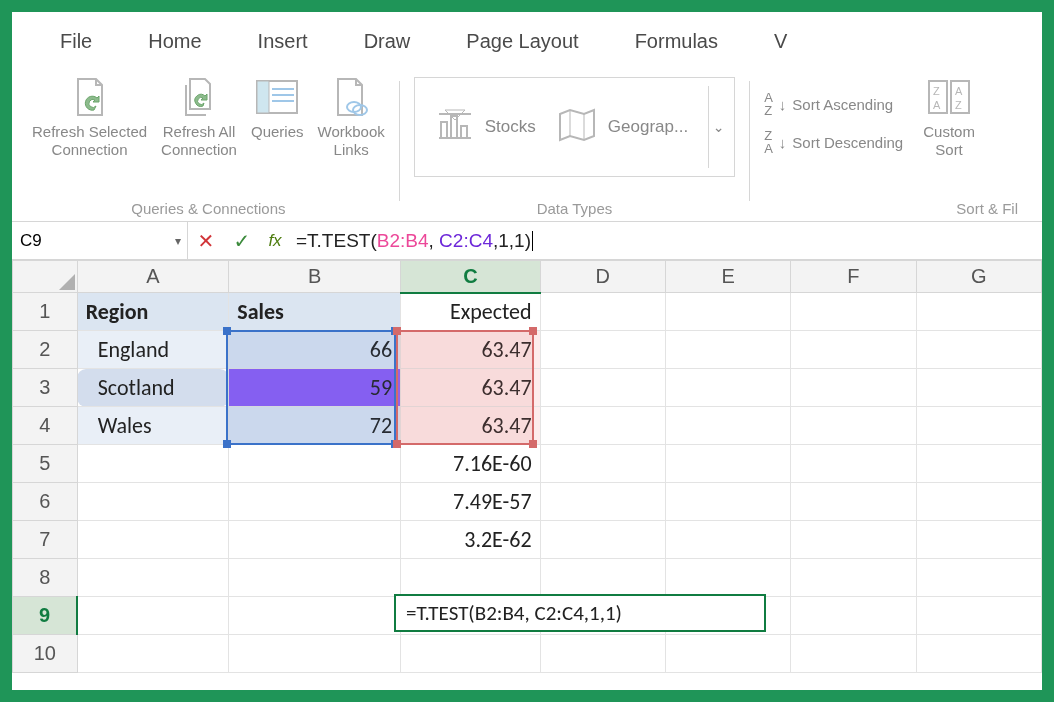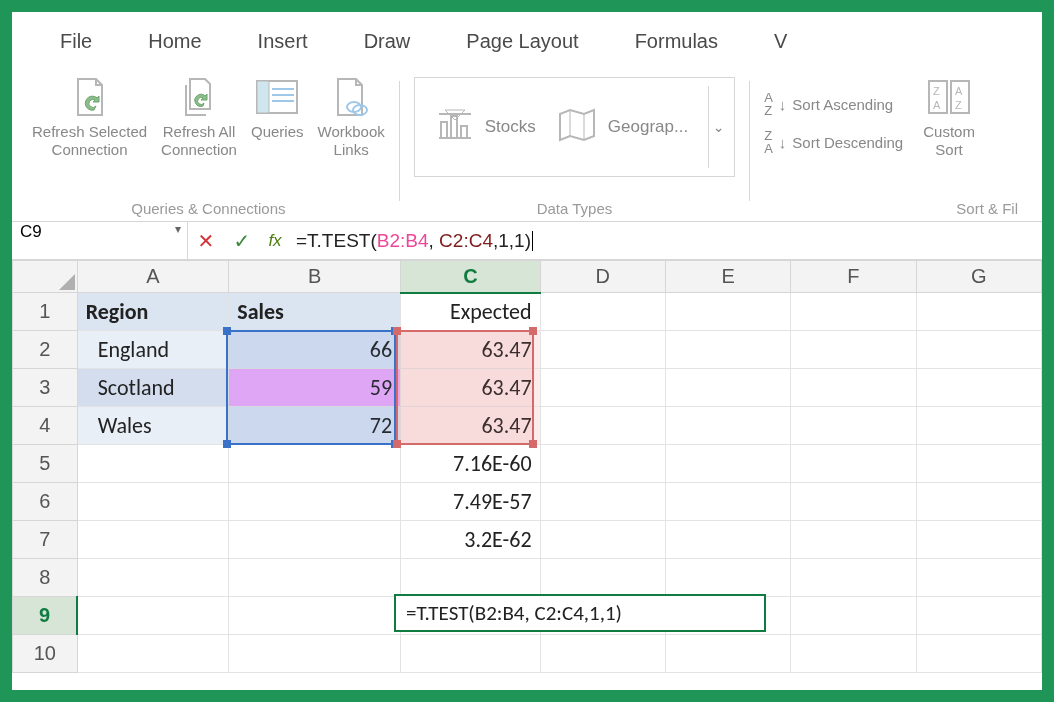--- a/index.html
+++ b/index.html
@@ -23,29 +23,29 @@
 
   .data-types-box { border: 1px solid #d6d6d6; display: flex; align-items: center; padding: 8px 6px 8px 20px; gap: 20px; height: 100px; margin-top: 4px; }
   .dt-item { display: flex; flex-direction: row; align-items: center; gap: 10px; color: #888; font-size: 17px; cursor: pointer; }
   .dt-more { width: 20px; min-width:20px; border-left: 1px solid #d6d6d6; height: 100%; display:flex; align-items:center; justify-content:center; color:#888; font-size:14px; }
 
   .sort-link { display: flex; align-items: center; gap: 6px; color: #888; font-size: 15px; cursor: pointer; padding: 2px 0; }
   .sort-stack { display:flex; flex-direction:column; gap:8px; padding-top:16px; }
 
   
   .formula-bar { display: flex; align-items: center; border-bottom: 1px solid #d6d6d6; height: 38px; }
-  .name-box { width: 176px; border-right: 1px solid #d6d6d6; height: 100%; display:flex; padding: 0 8px; font-size: 17px; position:relative; }
+  .name-box { width: 176px; border-right: 1px solid #d6d6d6; height: 100%; display:flex; align-items:center; padding: 0 8px; font-size: 17px; position:relative; }
   .name-box .chev { position:absolute; right:6px; color:#666; font-size:12px; }
   .fb-btn { width: 36px; text-align: center; color: #888; font-size: 20px; cursor:pointer; }
   .fb-btn.cancel { color: #d13438; }
   .fb-btn.check { color: #3b8a3b; }
   .fx { font-style: italic; font-size: 17px; color: #4d7c0f; width: 30px; text-align:center; }
   .formula-input { flex:1; font-size: 19px; padding: 0 6px; color:#222; font-family: "Segoe UI", Arial, sans-serif; }
   .formula-input .blue { color:#ec4899; }
-  .formula-input .red  { color:#7f1d1d; }
+  .formula-input .red  { color:#6d28d9; }
   .cursor { display:inline-block; width:1px; height:20px; background:#000; vertical-align:middle; margin-left:1px; }
 
   
   .grid { position: relative; user-select:none; }
   table { border-collapse: collapse; width: 100%; table-layout: fixed; }
   col.rowhdr { width: 64px; }
   col.cA { width: 150px; }
   col.cB { width: 170px; }
   col.cC { width: 138px; }
   col.cD { width: 124px; }
@@ -60,22 +60,22 @@
 
   th.rowhdr { background: #f3f3f3; border: 1px solid #d6d6d6; font-weight: 400; font-size: 20px; color:#555; text-align:center; height: 38px; }
   th.rowhdr.active { background: #d6e5d6; color:#107c41; font-weight:700; border-right:2px solid #107c41;}
 
   td { border: 1px solid #e3e3e3; font-size: 22px; padding: 2px 8px; height: 38px; color:#222; background:#fff; text-align:left; font-family: Calibri, Arial, sans-serif;}
   td.right { text-align: right; }
   td.hcell { background:#dbe5f1; font-weight:700; }
   td.hcell.light { font-weight:400;margin-left:32px; }
   td.bA { background:#e9eff7;padding-left:20px; }
   td.bB { background:#d8e3f2; }
-  tr.alt td.bA { background:#d3dded; }
-  tr.alt td.bB { background:#f0abfc;text-align:right; }
+  tr.alt td.bA { background:#d3dded;border-radius:9px; }
+  tr.alt td.bB { background:#8b5cf6;text-align:right; }
 
   
   .overlay { position:absolute; pointer-events:none; }
   .sel-blue { border:2px solid #3b72c9; background: rgba(90,130,200,0.10); }
   .sel-red  { border:2px solid #d46a6a; background: rgba(220,120,120,0.14); }
   .handle { position:absolute; width:8px; height:8px; background:#fff; }
   .handle.blue { border:1px solid #3b72c9; background:#3b72c9; }
   .handle.red  { border:1px solid #d46a6a; background:#d46a6a; }
 
   .formula-tip { position:absolute; border:2px solid #107c41; background:#fff; font-size:21px; font-family: Calibri, Arial; padding:4px 10px; color:#222;}

